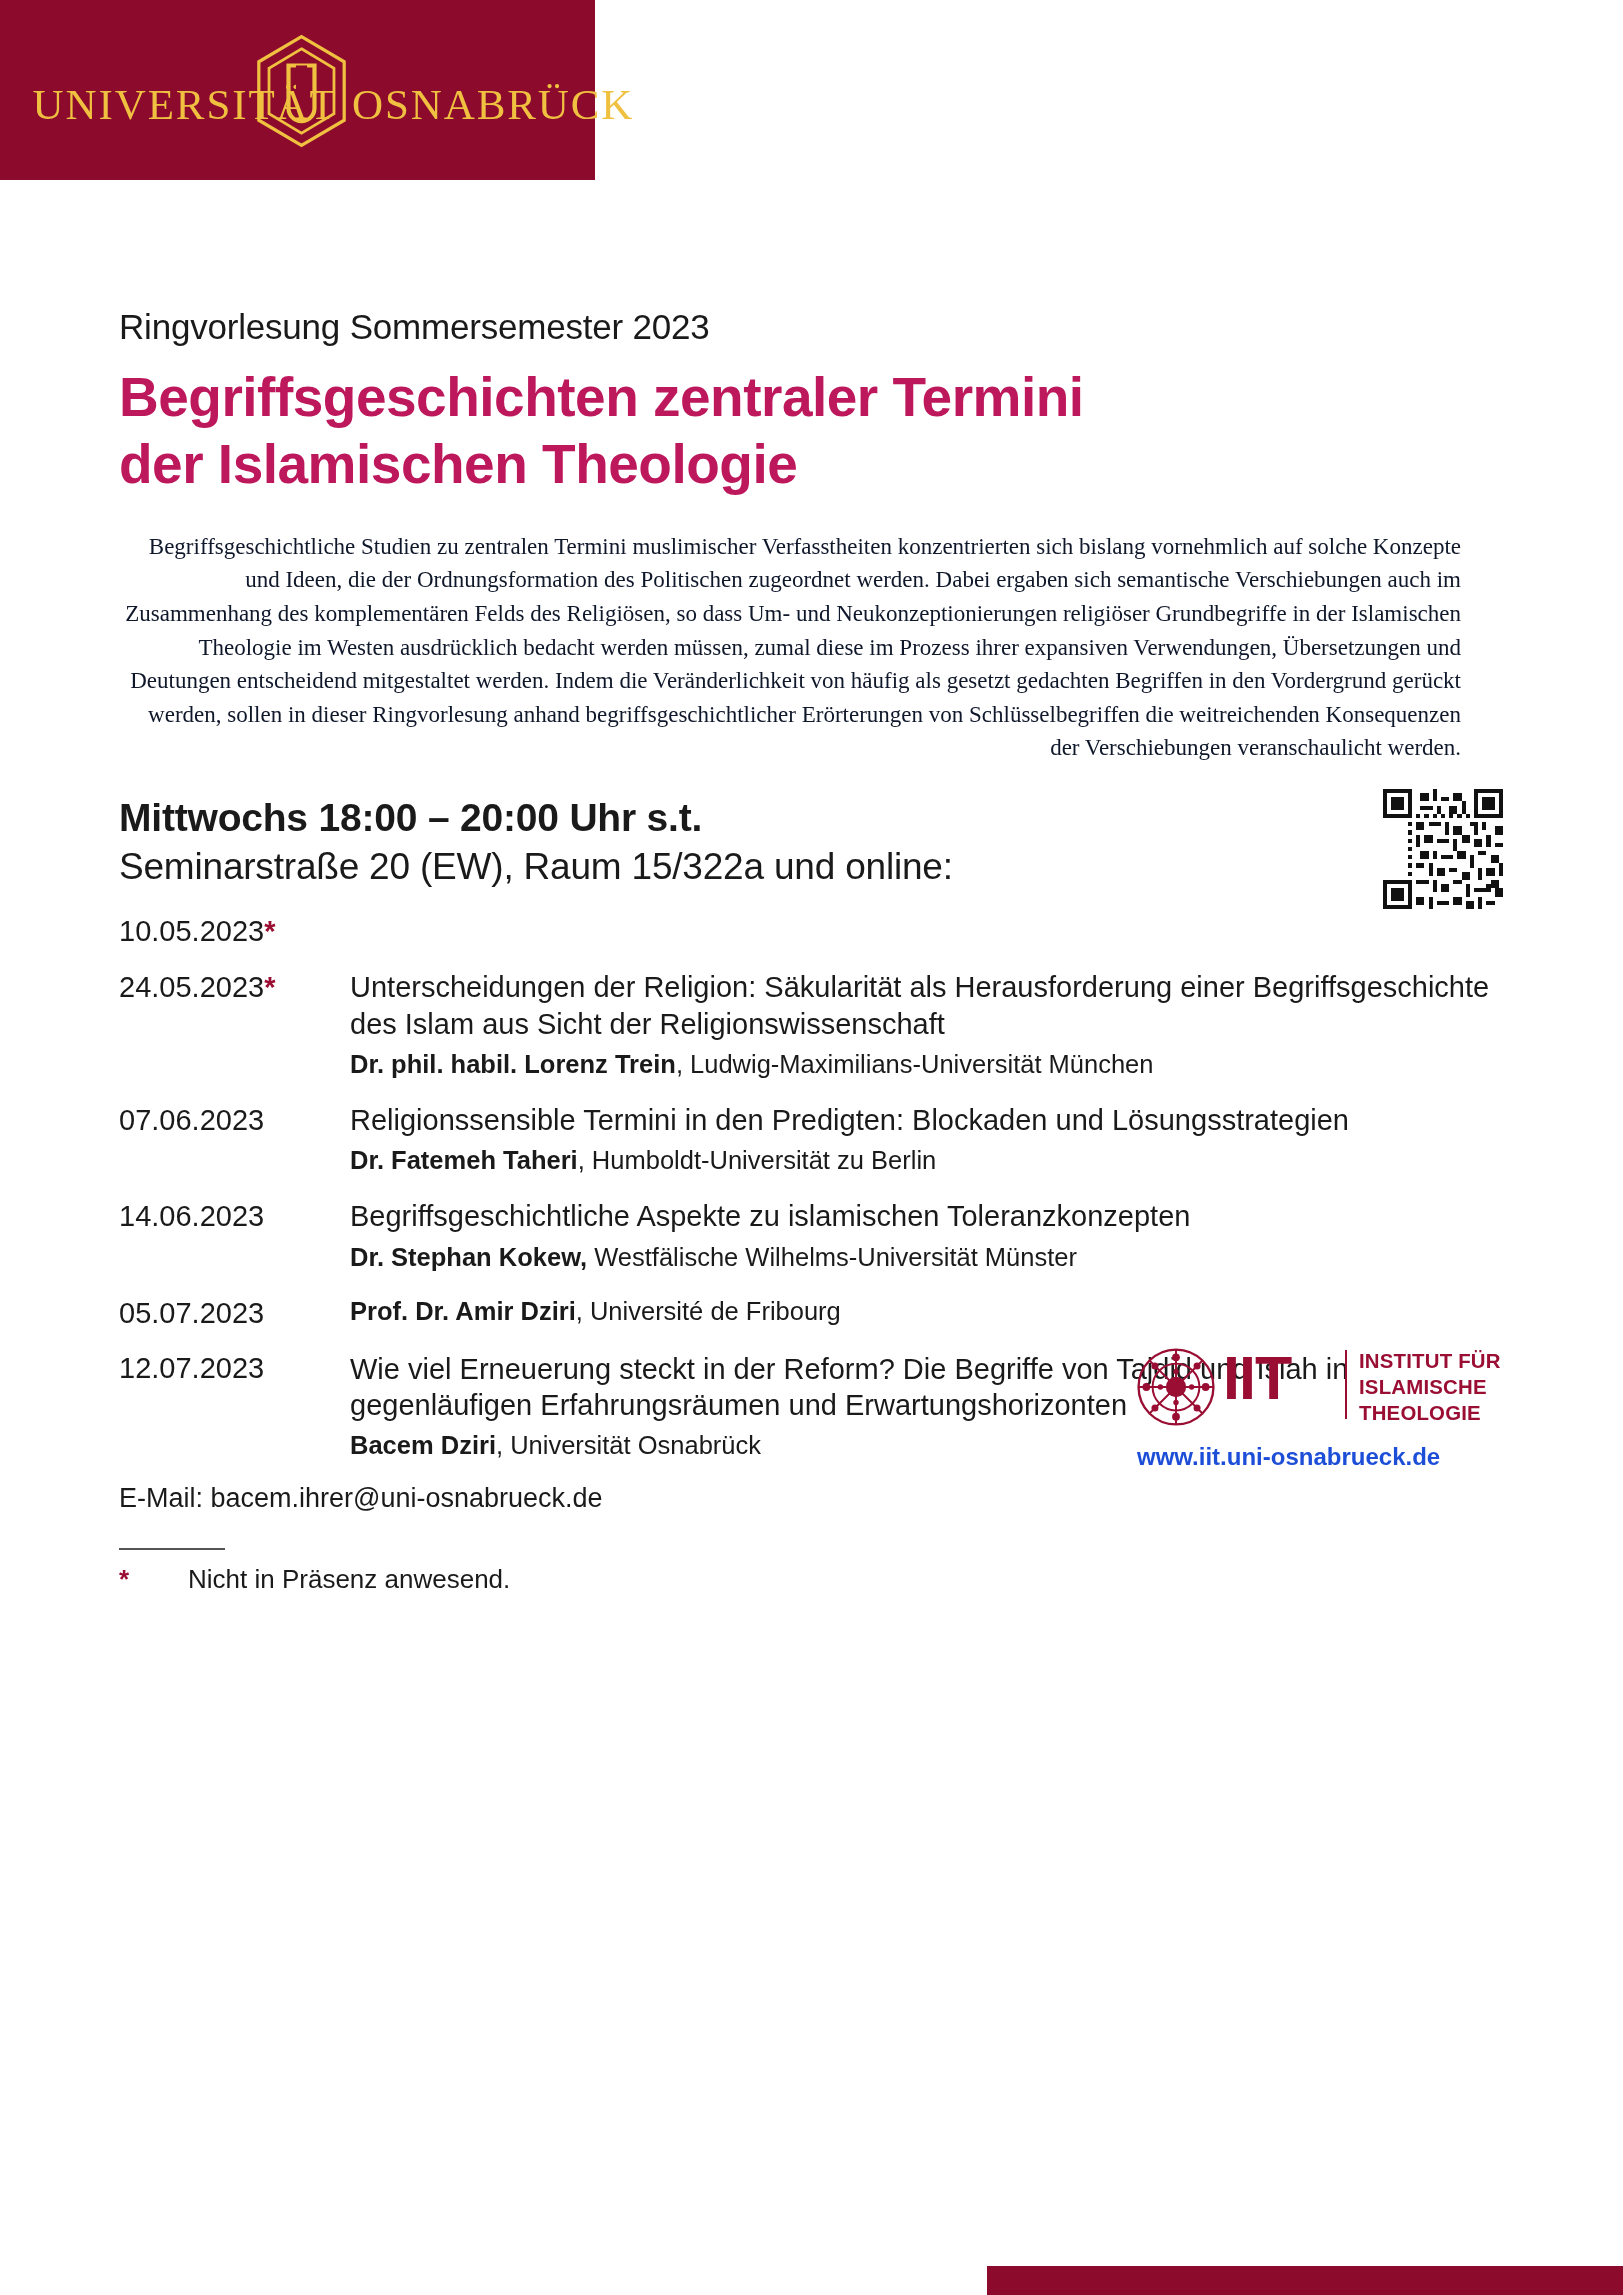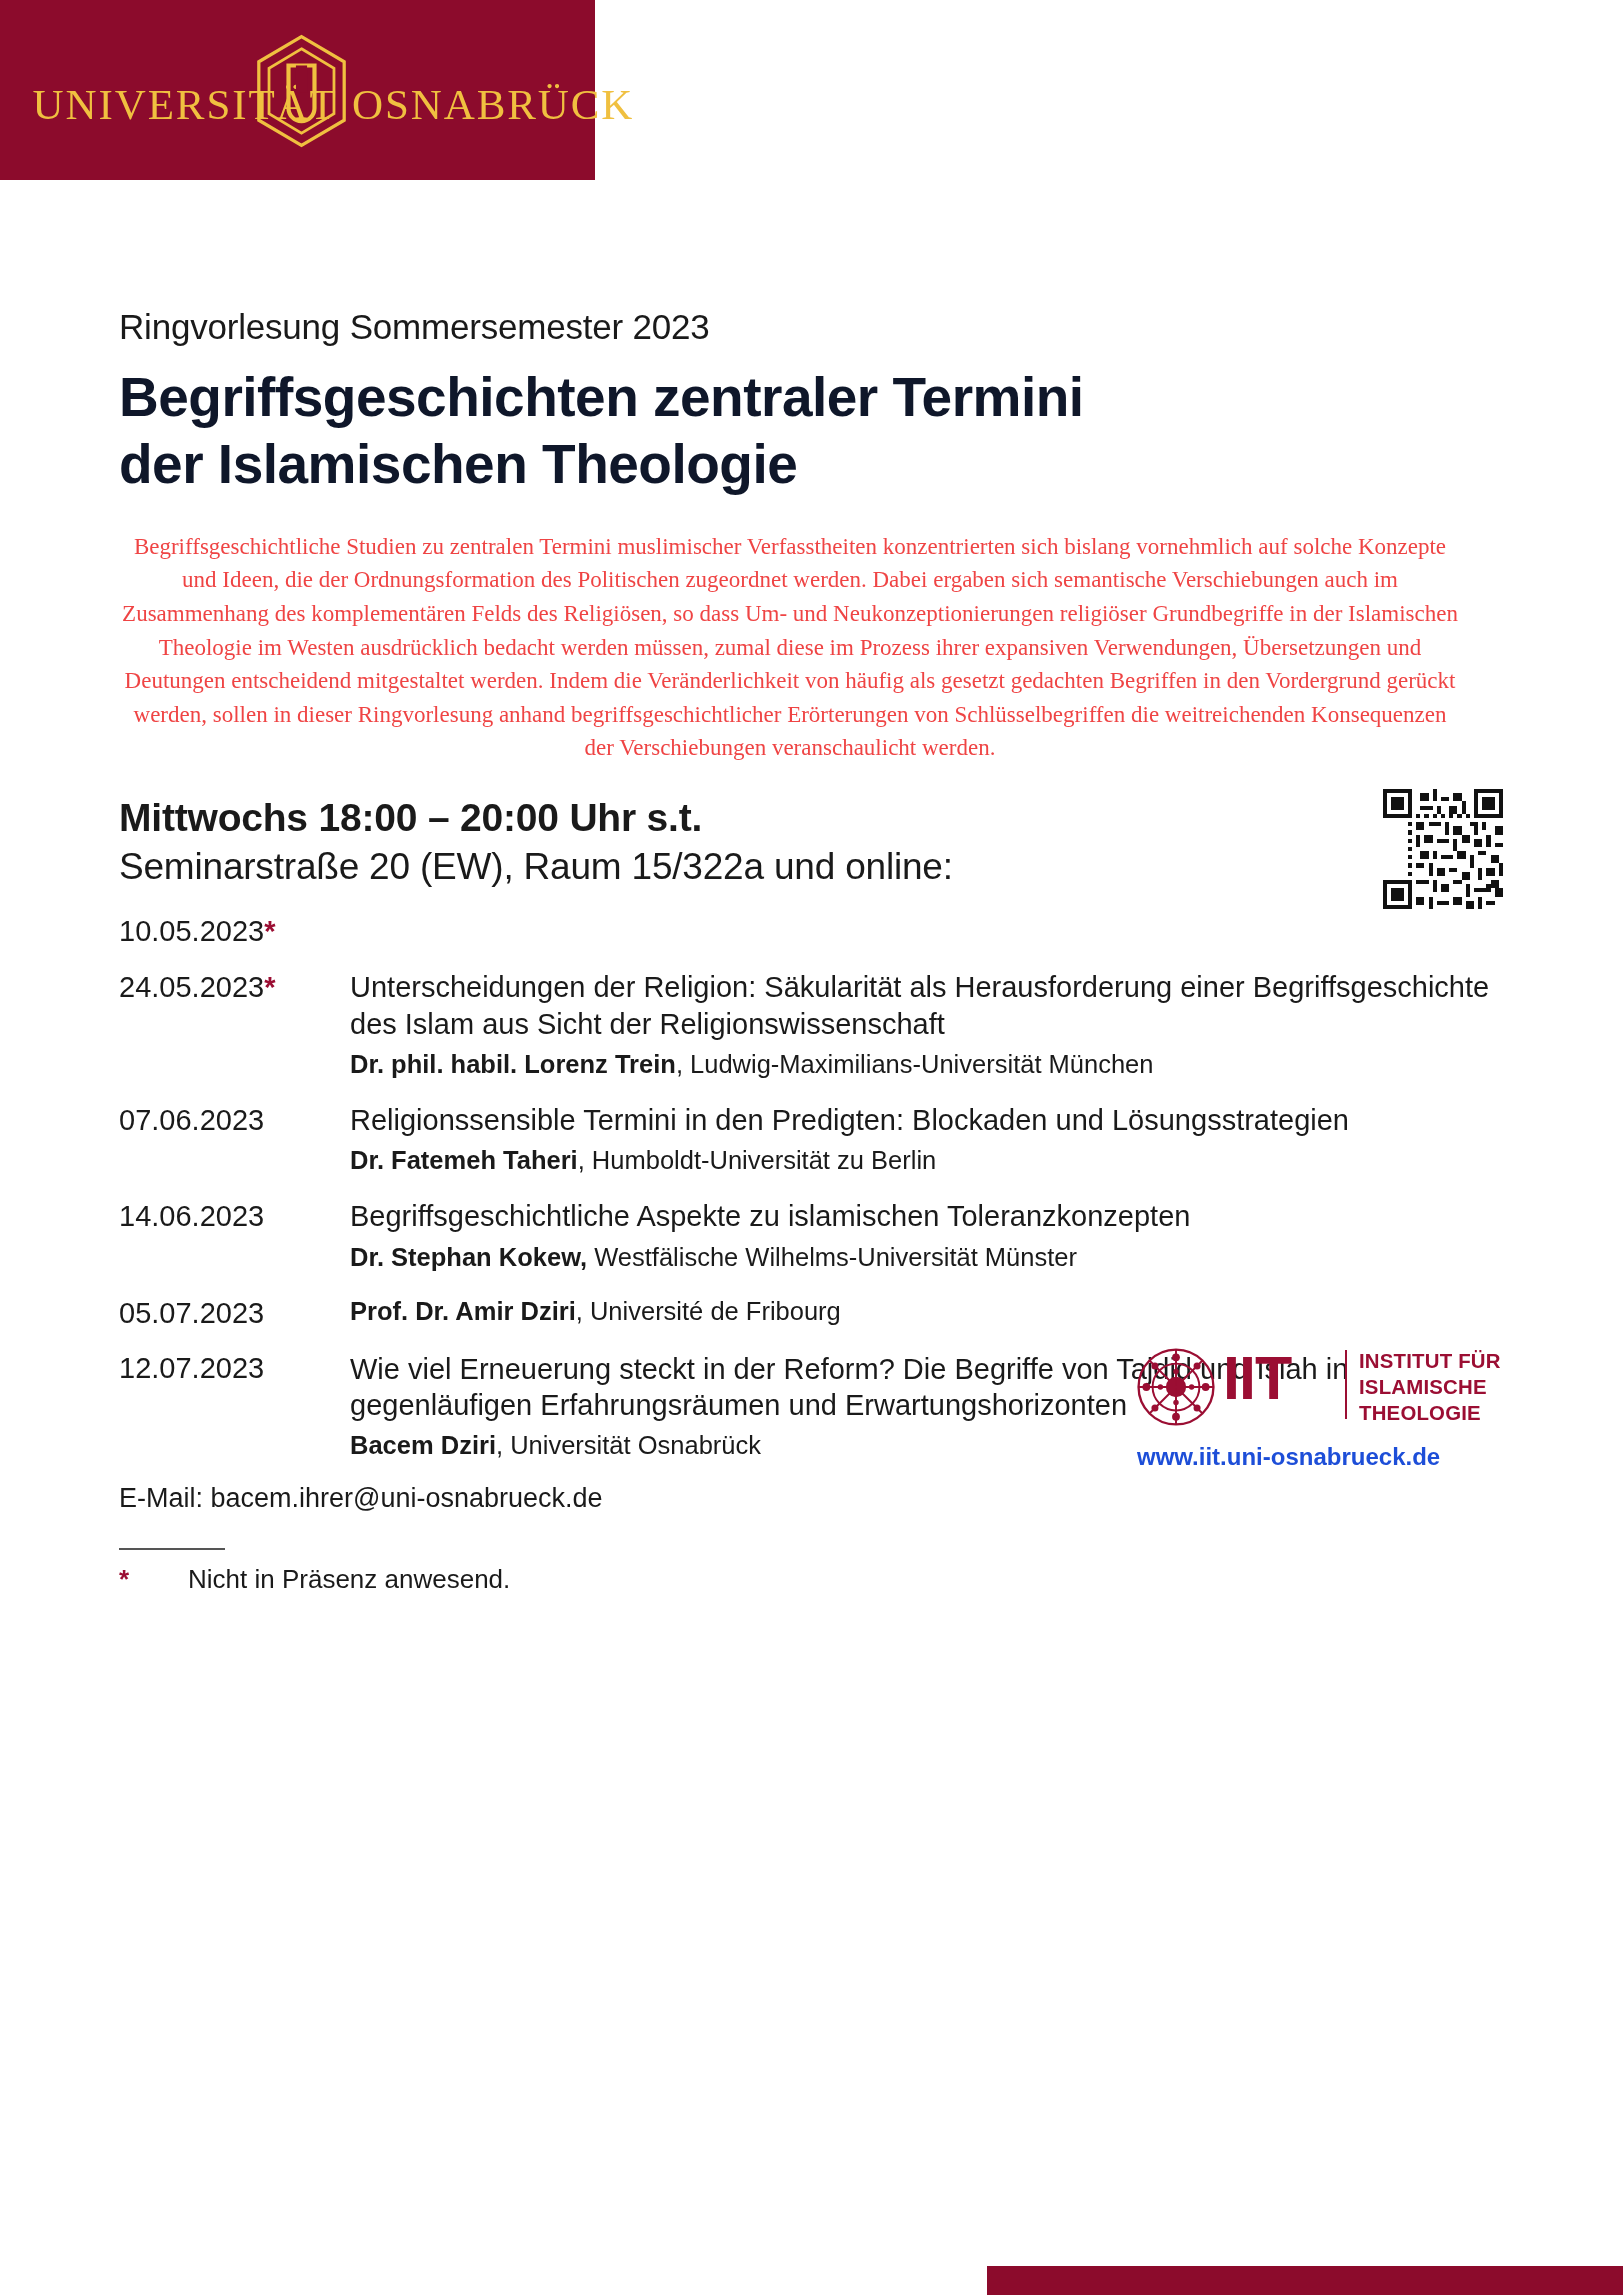--- a/index.html
+++ b/index.html
@@ -66,31 +66,31 @@
   .kicker {
     font-size: 35px;
     font-weight: 400;
     color: #1a1a1a;
     letter-spacing: -0.2px;
     margin: 0 0 16.7px 0;
   }
   .title {
     font-size: 55px;
     font-weight: bold;
-    color: #0f172a;
+    color: #be185d;
     line-height: 1.22;
     letter-spacing: -0.5px;
     margin: 0 0 32px 0;
   }
   .abstract {
     font-family: "Liberation Serif", serif;
     font-size: 23px;
     line-height: 1.46;
-    color: #ef4444;
-    text-align: center;
+    color: #0f172a;
+    text-align: right;
     margin: 0 0 31px 0;
     width: 1342px;
   }
 
   .when-block {
     position: relative;
     margin-bottom: 25px;
   }
   .when-line1 {
     font-size: 39px;

